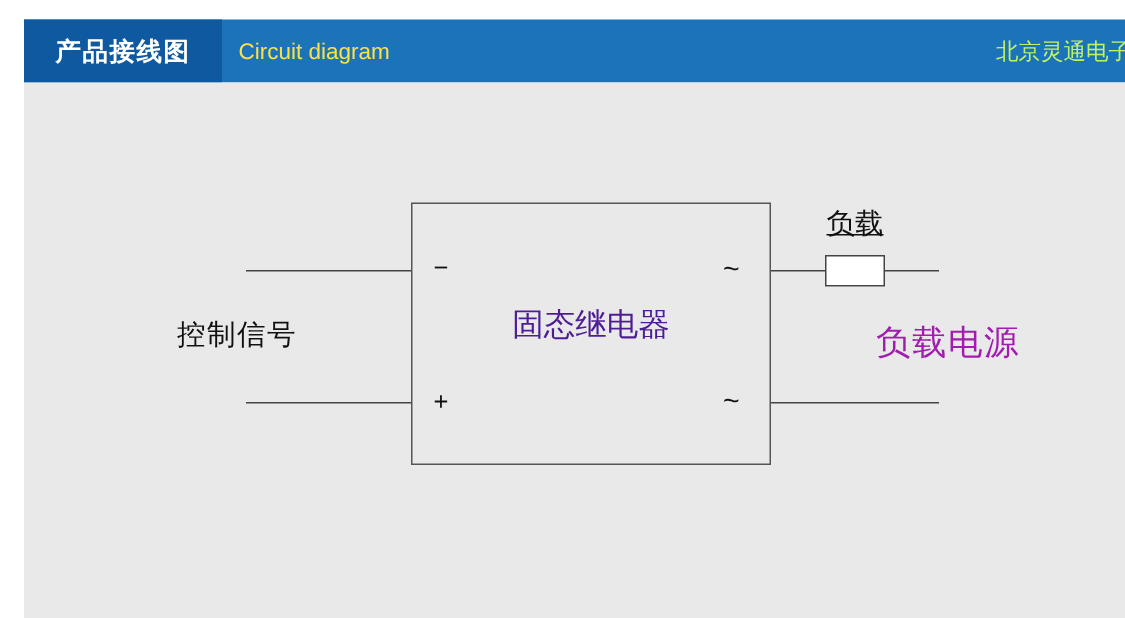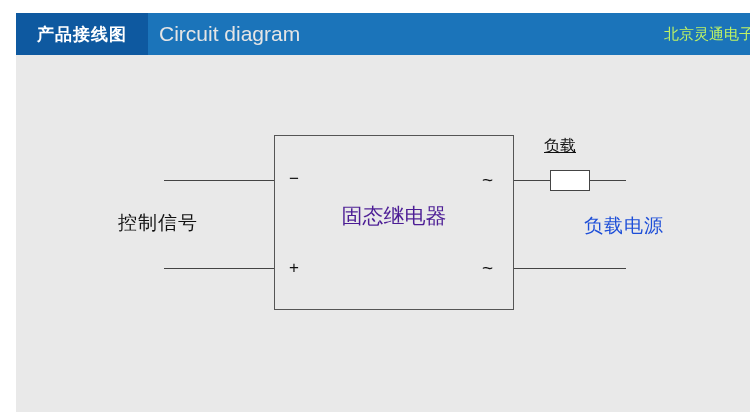--- a/index.html
+++ b/index.html
@@ -36,22 +36,22 @@
     font-size: 17px;
     font-weight: bold;
     letter-spacing: 1px;
   }
   .header-en {
     position: absolute;
     left: 143px; top: 0;
     height: 42px;
     display: flex;
     align-items: center;
-    color: #e5e5e5;
-    font-size: 21px;
+    color: #fde047;
+    font-size: 15px;
   }
   .header-company {
     position: absolute;
     right: 12px; top: 0;
     height: 42px;
     display: flex;
     align-items: center;
     color: #bef264;
     font-size: 15px;
   }
@@ -109,29 +109,30 @@
     position: absolute;
     left: 102px; top: 210px;
     font-size: 19px;
     color: #111111;
     letter-spacing: 1px;
   }
   .label-load {
     position: absolute;
     left: 528px; top: 136px;
     width: 52px;
-    font-size: 16px;
+    text-align: center;
+    font-size: 19px;
     color: #111111;
     text-decoration: underline;
   }
   .label-load-power {
     position: absolute;
     left: 568px; top: 213px;
-    font-size: 19px;
-    color: #1d4ed8;
+    font-size: 23px;
+    color: #a21caf;
     letter-spacing: 1px;
   }
 </style>
 </head>
 <body>
 
 <div class="stage">
 
   <div class="header-bar">
     <div class="header-tag">产品接线图</div>

